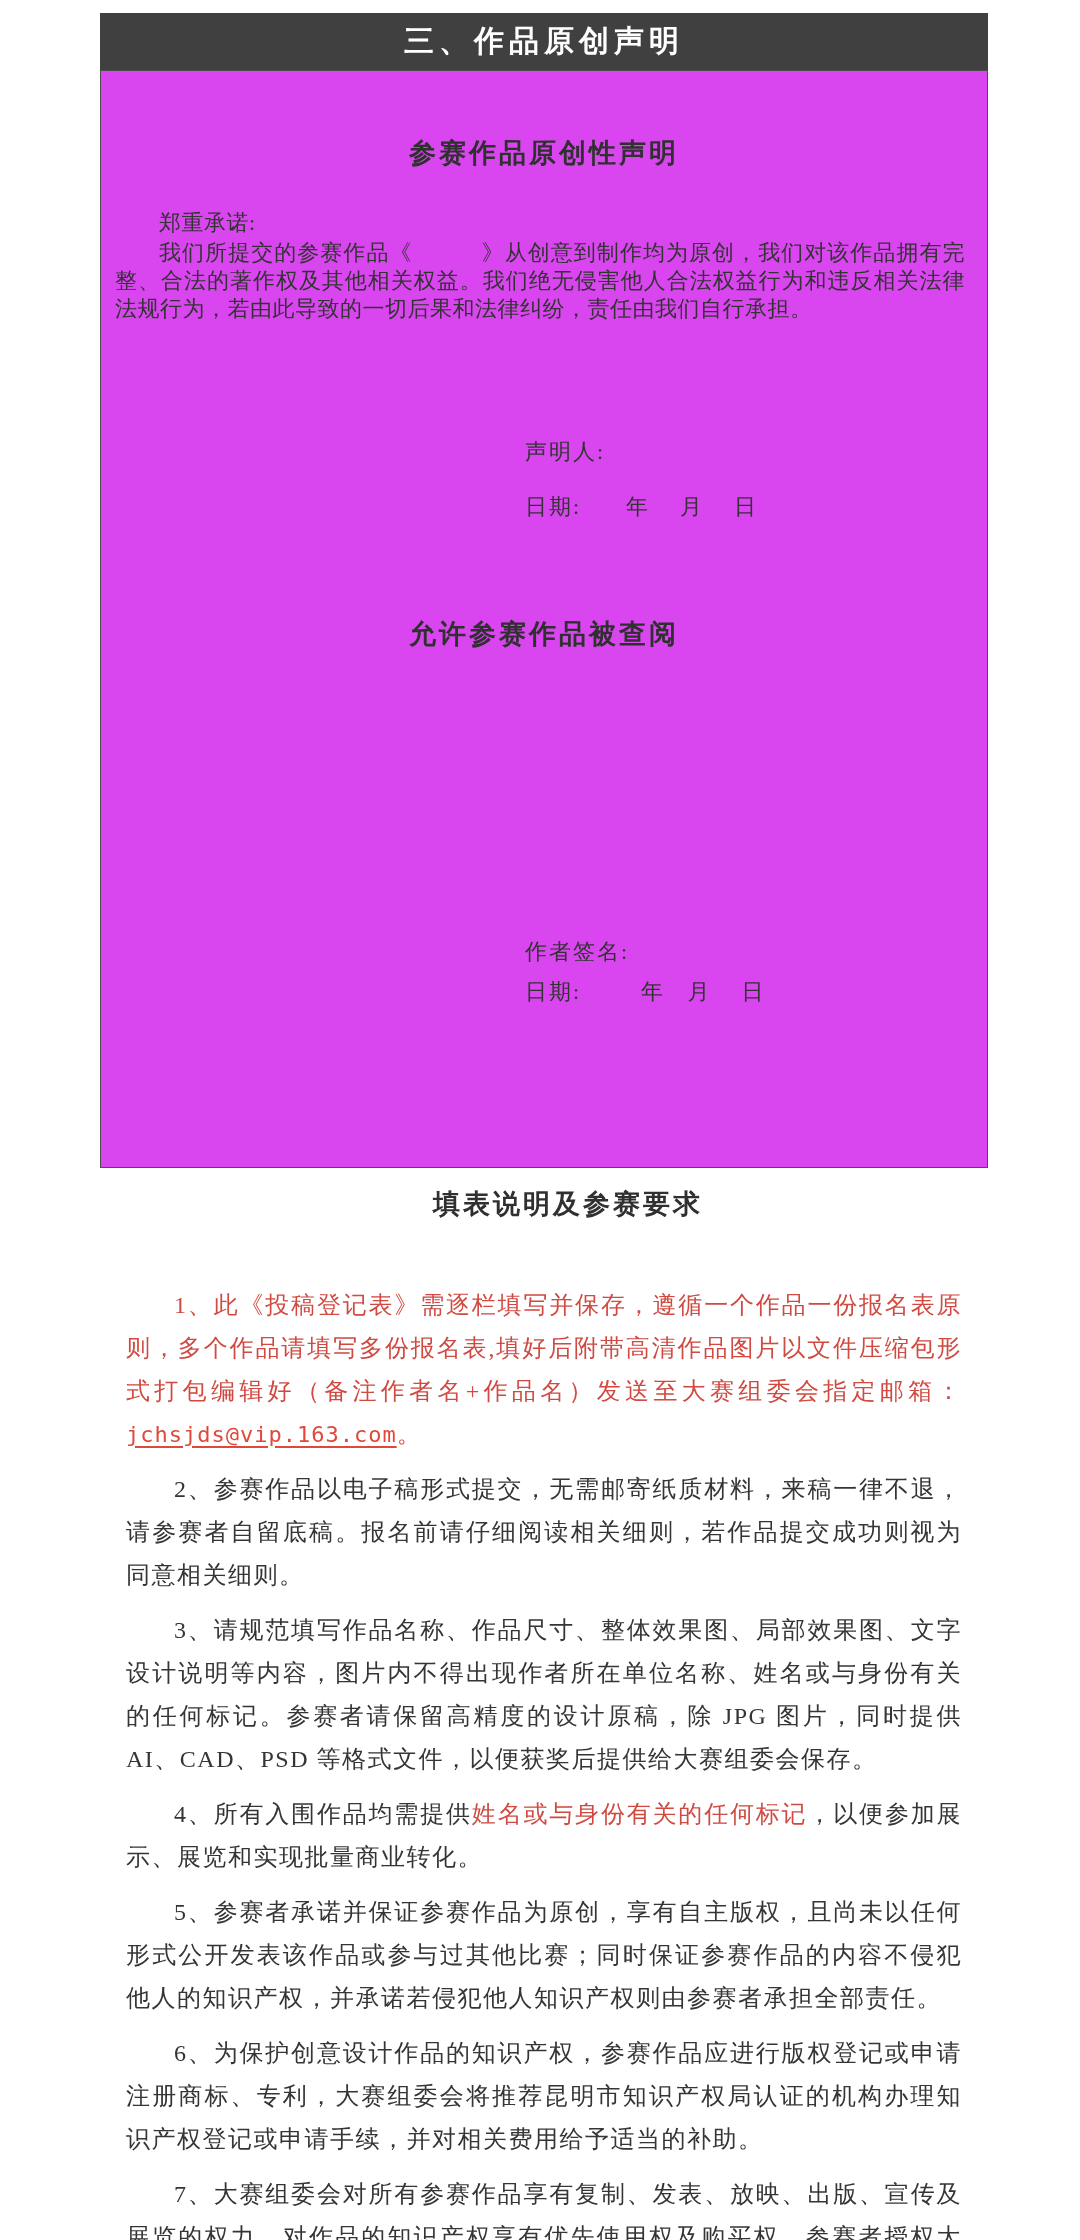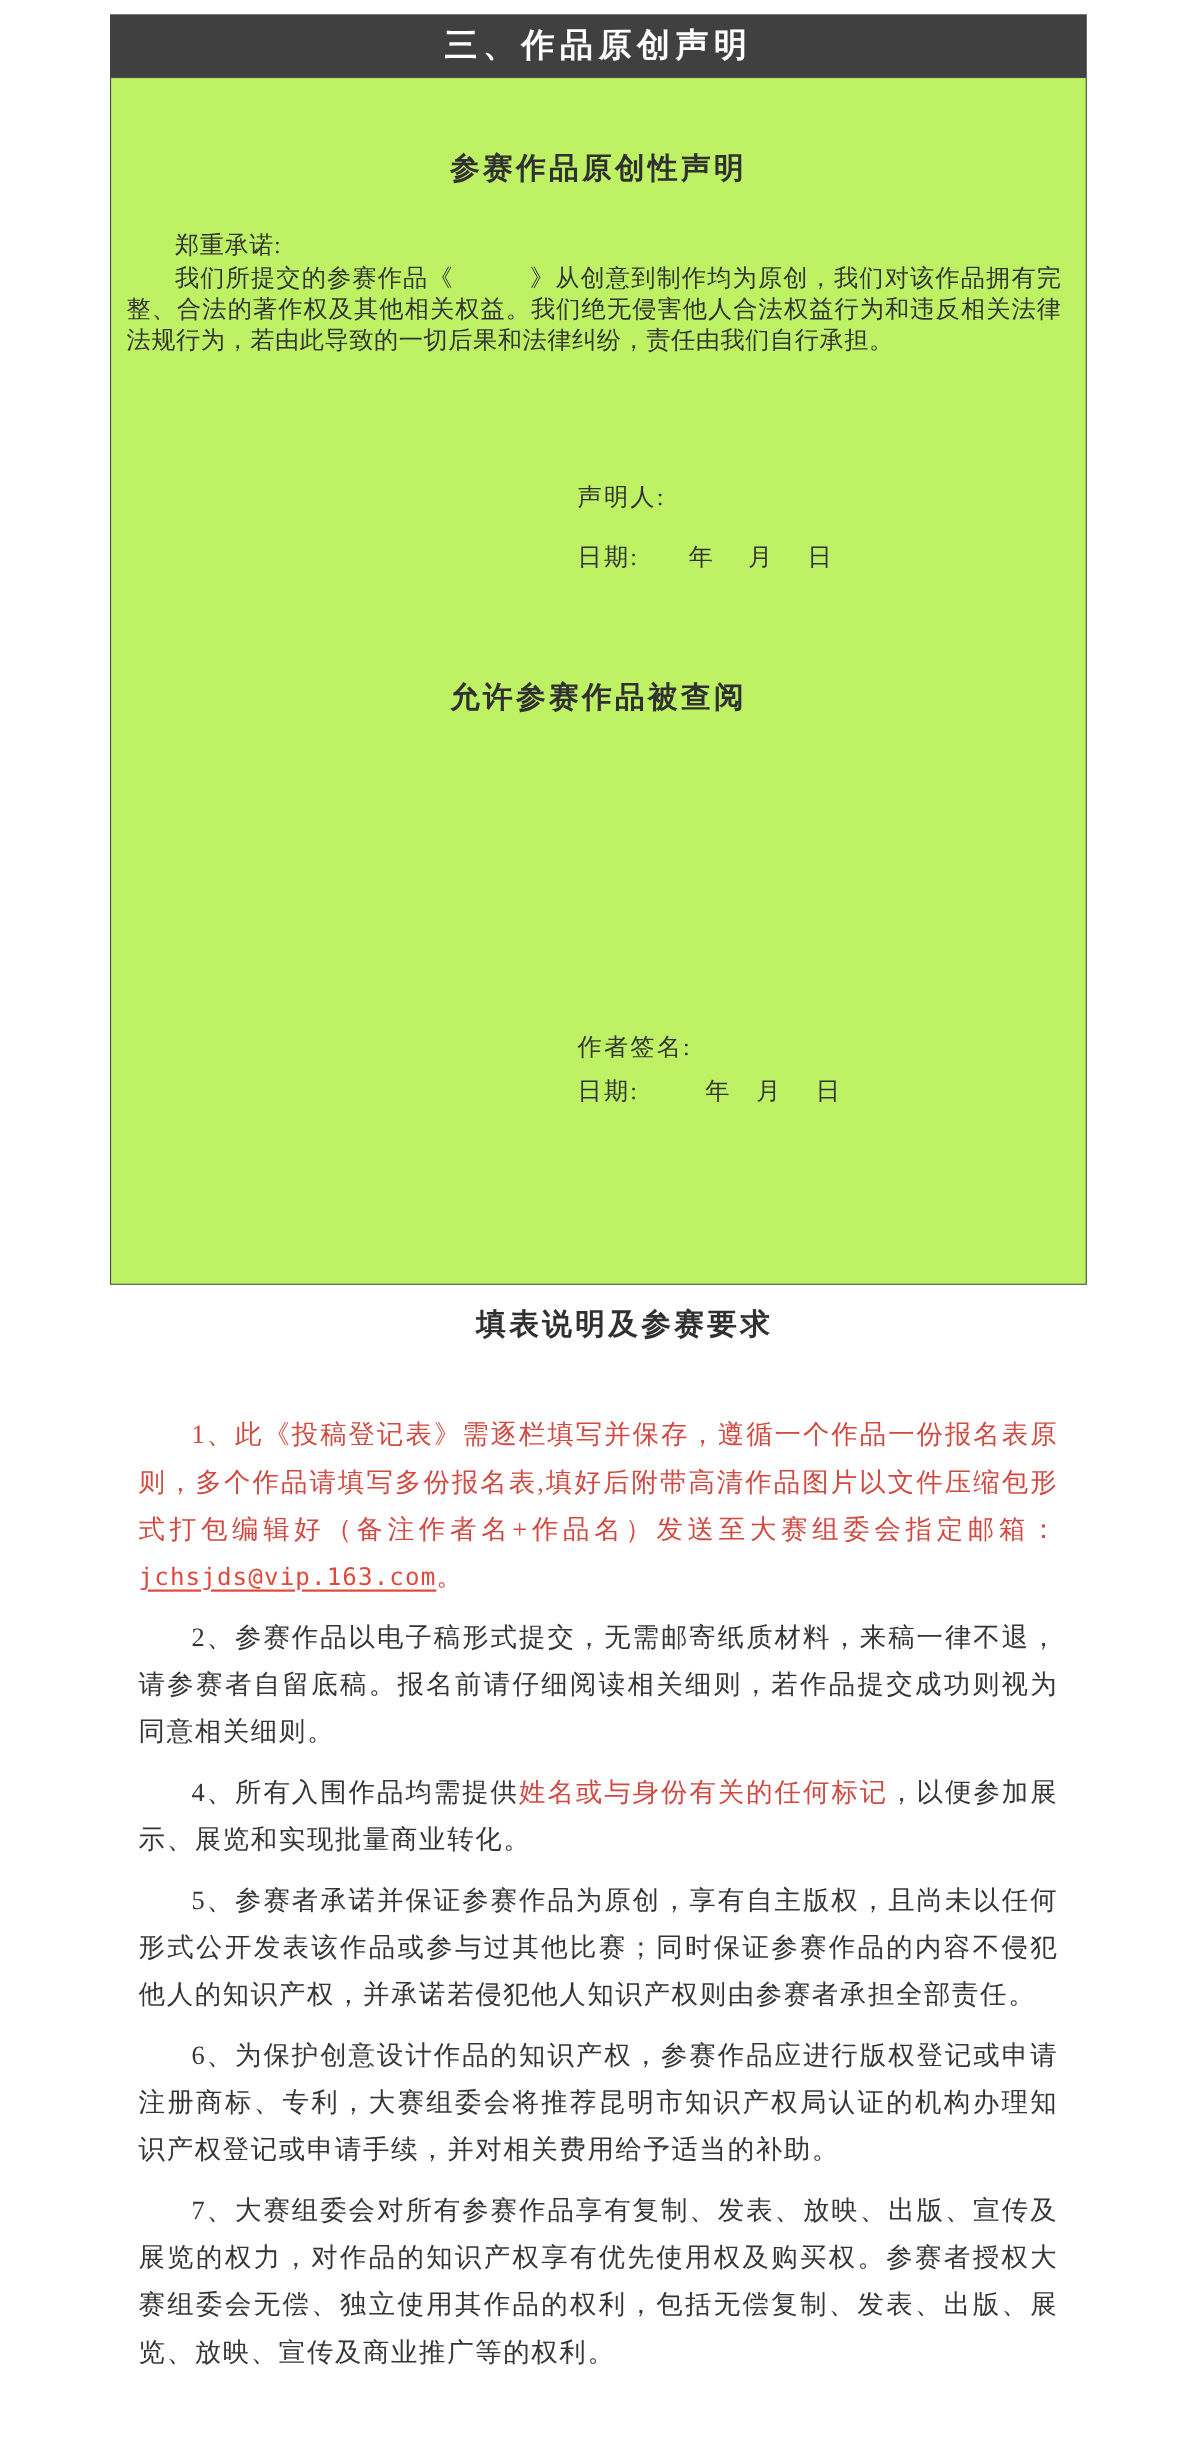--- a/index.html
+++ b/index.html
@@ -28,21 +28,21 @@
     letter-spacing: 5px;
   }
 
   
   .decl-box {
     position: absolute;
     left: 100px; top: 70px;
     width: 888px; height: 1098px;
     box-sizing: border-box;
     border: 1px solid #4d4d4d;
-    background: #bef264;
+    background: #d946ef;
   }
   .center-title {
     position: absolute;
     left: 0; width: 100%;
     text-align: center;
     font-size: 27px;
     font-weight: bold;
     letter-spacing: 3px;
     color: #303030;
   }
@@ -138,19 +138,20 @@
 
     <div class="sign-line signer2">作者签名:</div>
     <div class="sign-line date2">日期:        年   月    日</div>
   </div>
 
   <div class="inst-title">填表说明及参赛要求</div>
 
   <div class="inst-list">
       <p class="inst-item"><span class="red">1、此《投稿登记表》需逐栏填写并保存，遵循一个作品一份报名表原则，多个作品请填写多份报名表,填好后附带高清作品图片以文件压缩包形式打包编辑好（备注作者名+作品名）发送至大赛组委会指定邮箱：</span><span class="email">jchsjds@vip.163.com</span><span class="red">。</span></p>
       <p class="inst-item"><span>2、参赛作品以电子稿形式提交，无需邮寄纸质材料，来稿一律不退，请参赛者自留底稿。报名前请仔细阅读相关细则，若作品提交成功则视为同意相关细则。</span></p>
+      <p class="inst-item"><span>3、请规范填写作品名称、作品尺寸、整体效果图、局部效果图、文字设计说明等内容，图片内不得出现作者所在单位名称、姓名或与身份有关的任何标记。参赛者请保留高精度的设计原稿，除 JPG 图片，同时提供 AI、CAD、PSD 等格式文件，以便获奖后提供给大赛组委会保存。</span></p>
       <p class="inst-item"><span>4、所有入围作品均需提供</span><span class="red">姓名或与身份有关的任何标记</span><span>，以便参加展示、展览和实现批量商业转化。</span></p>
       <p class="inst-item"><span>5、参赛者承诺并保证参赛作品为原创，享有自主版权，且尚未以任何形式公开发表该作品或参与过其他比赛；同时保证参赛作品的内容不侵犯他人的知识产权，并承诺若侵犯他人知识产权则由参赛者承担全部责任。</span></p>
       <p class="inst-item"><span>6、为保护创意设计作品的知识产权，参赛作品应进行版权登记或申请注册商标、专利，大赛组委会将推荐昆明市知识产权局认证的机构办理知识产权登记或申请手续，并对相关费用给予适当的补助。</span></p>
       <p class="inst-item"><span>7、大赛组委会对所有参赛作品享有复制、发表、放映、出版、宣传及展览的权力，对作品的知识产权享有优先使用权及购买权。参赛者授权大赛组委会无偿、独立使用其作品的权利，包括无偿复制、发表、出版、展览、放映、宣传及商业推广等的权利。</span></p>
     </div>
 
 </div>
 
 </body></html>

